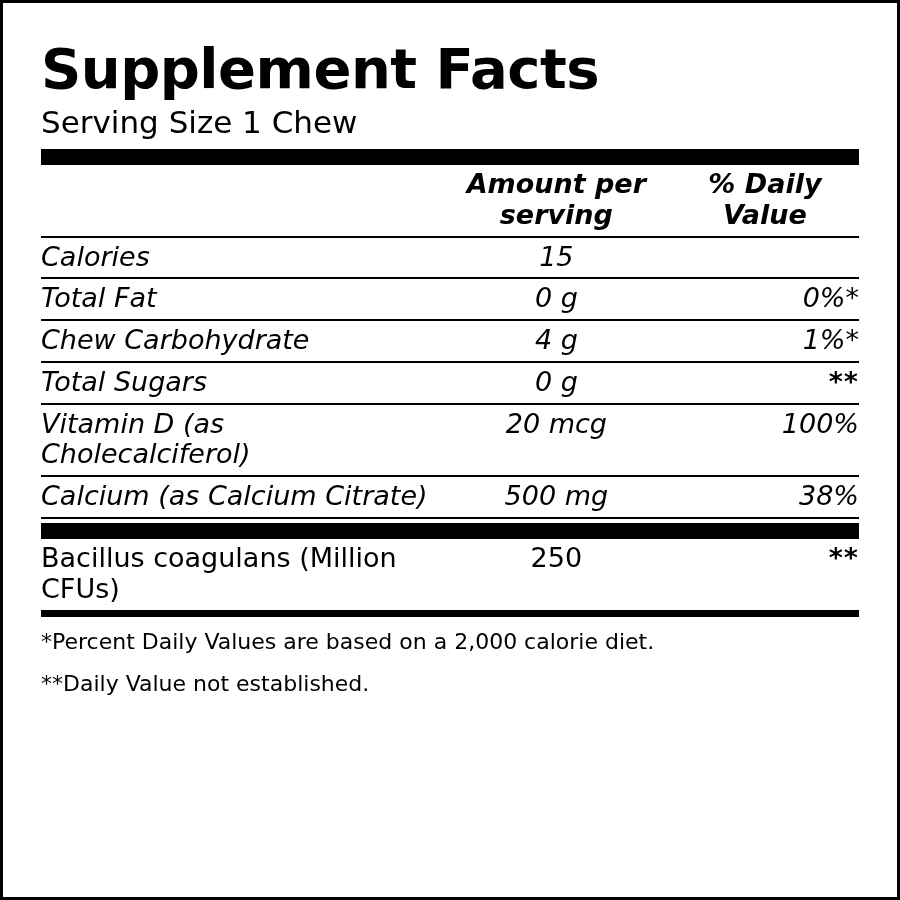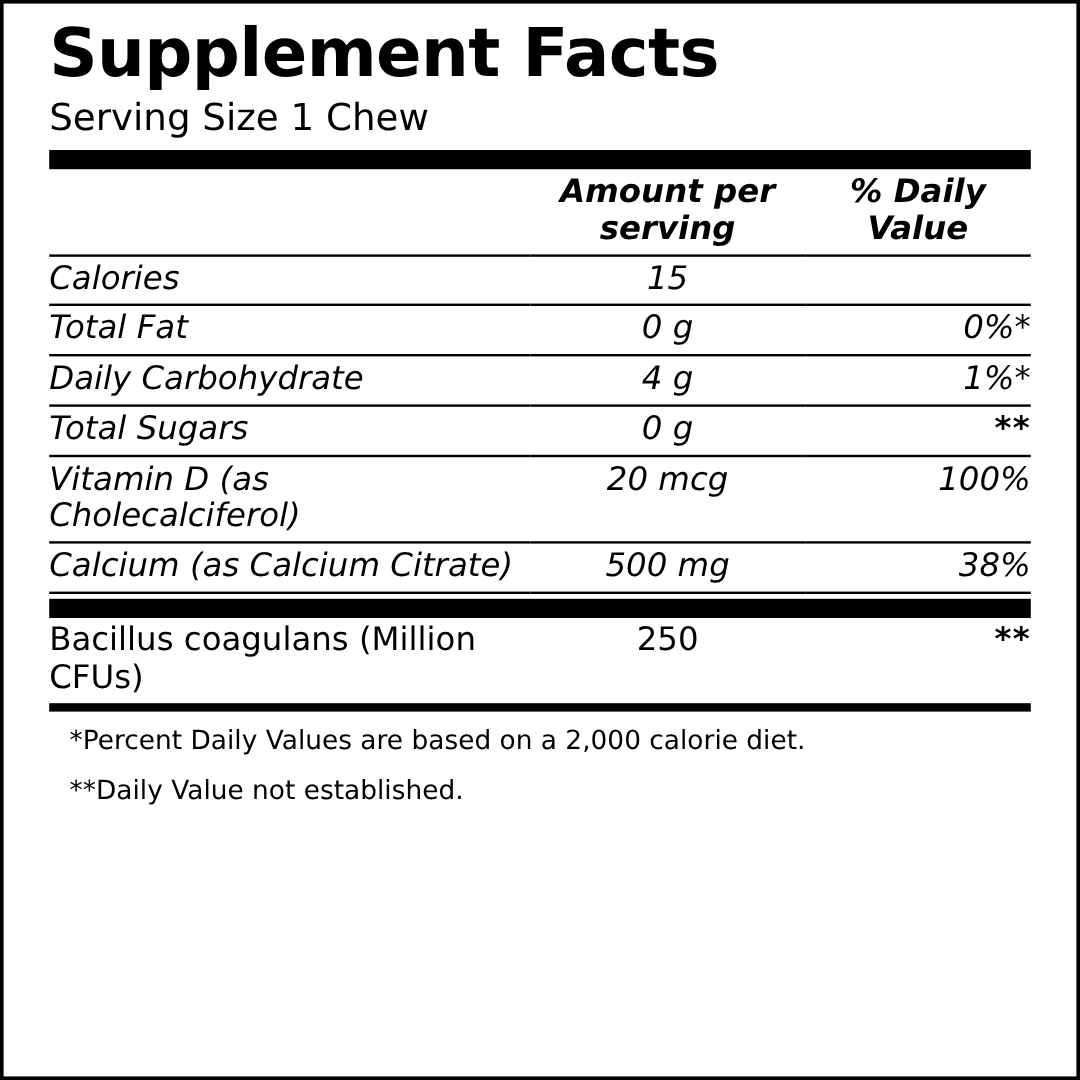--- a/index.html
+++ b/index.html
@@ -12,21 +12,21 @@
     height: 900px;
     font-family: "DejaVu Sans", sans-serif;
     color: #000000;
     overflow: hidden;
   }
   .panel {
     box-sizing: border-box;
     width: 900px;
     height: 900px;
     border: 3px solid #000000;
-    padding: 10px 38px 10px 38px;
+    padding: 34px 38px 10px 38px;
     background: #ffffff;
   }
   .title {
     font-size: 56px;
     font-weight: bold;
     line-height: 1.0;
     letter-spacing: -0.5px;
     margin: 4px 0 4px 0;
   }
   .serving {
@@ -70,21 +70,20 @@
   .head-dv  { text-align: center; }
 
   tr.sep td {
     border-bottom: 2px solid #000000;
     font-style: italic;
   }
   .indent { padding-left: 34px; }
   .stars { font-size: 27px; font-weight: bold; letter-spacing: 1px; }
   .footnotes {
     margin-top: 12px;
-    margin-left: 17px;
   }
   .footnote {
     font-size: 22px;
     line-height: 1.2;
     margin: 0 0 16px 0;
   }
   .amt-cell { }
   .dv-cell  { text-align: right; }
 </style>
 </head>
@@ -118,21 +117,21 @@
       <td class="col-dv dv-cell"></td>
     </tr>
 
     <tr class="sep">
       <td class="col-name">Total Fat</td>
       <td class="col-amt amt-cell">0 g</td>
       <td class="col-dv dv-cell">0%*</td>
     </tr>
 
     <tr class="sep">
-      <td class="col-name">Daily Carbohydrate</td>
+      <td class="col-name">Chew Carbohydrate</td>
       <td class="col-amt amt-cell">4 g</td>
       <td class="col-dv dv-cell">1%*</td>
     </tr>
 
     <tr class="sep">
       <td class="col-name indent">Total Sugars</td>
       <td class="col-amt amt-cell">0 g</td>
       <td class="col-dv dv-cell stars">**</td>
     </tr>
 

